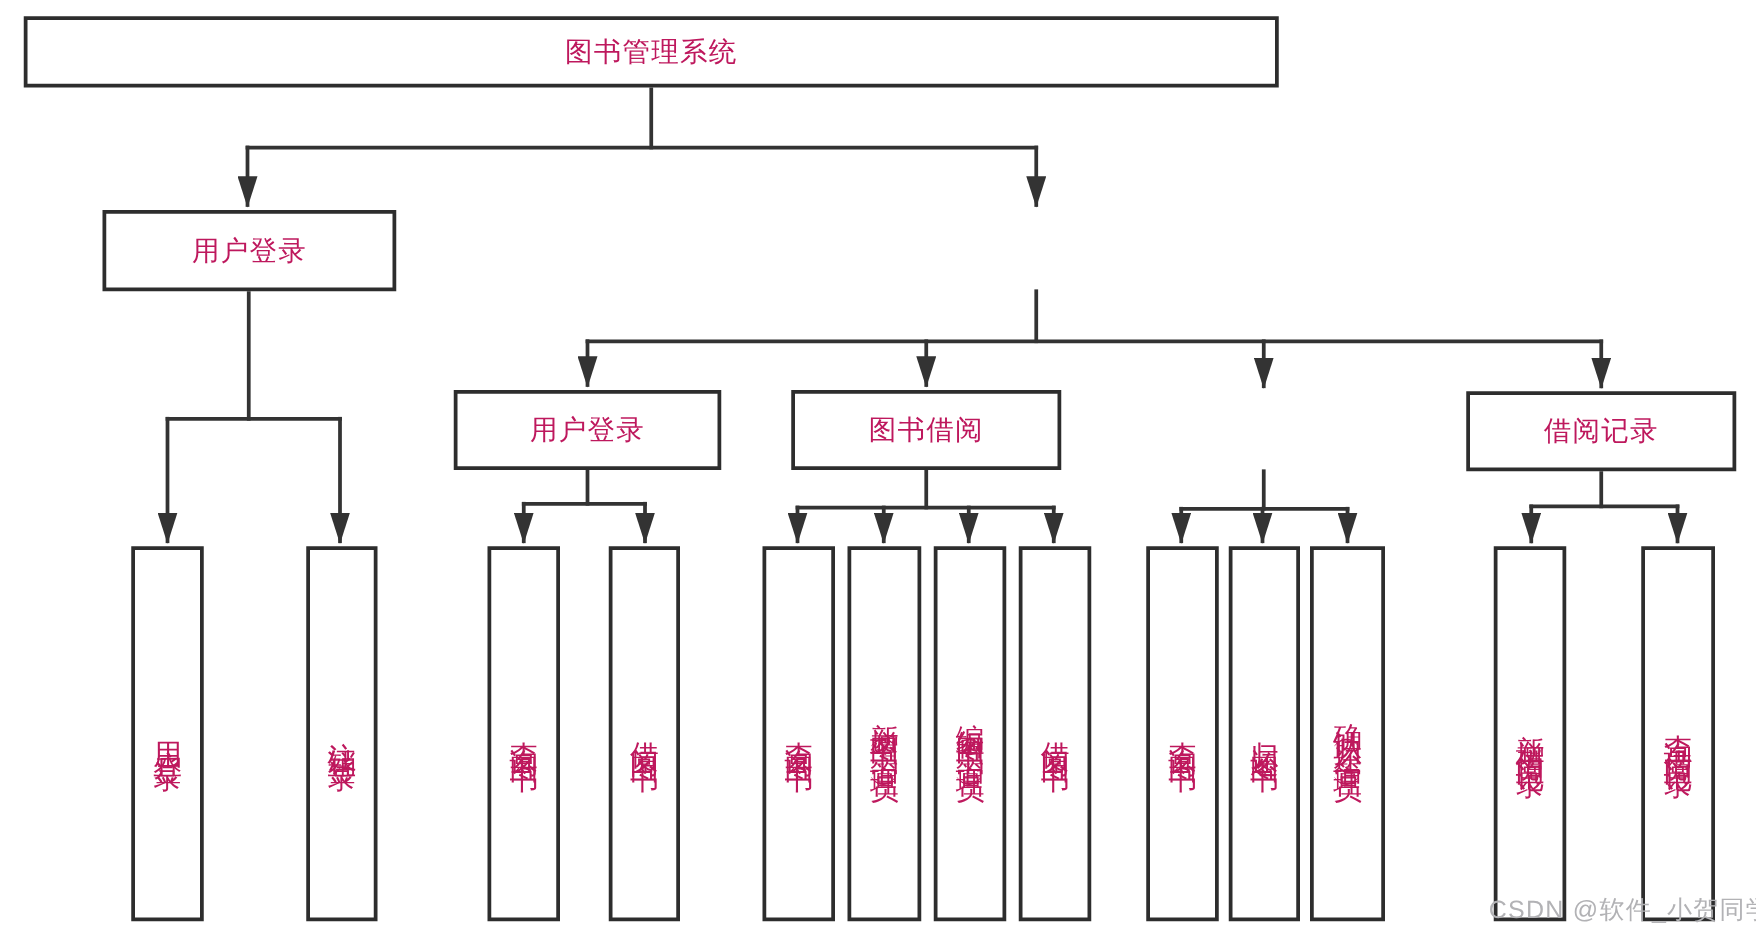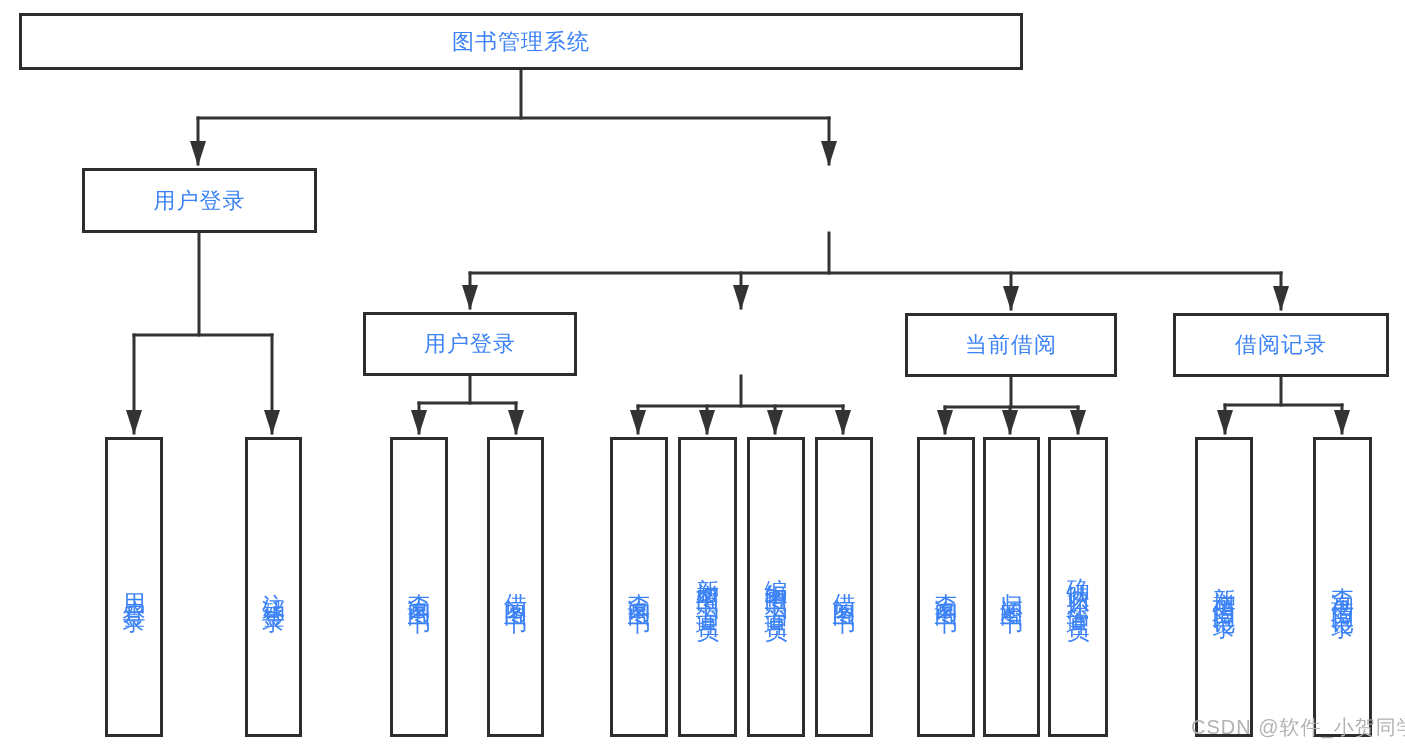--- a/index.html
+++ b/index.html
@@ -5,21 +5,21 @@
   html,body{margin:0;padding:0;background:#ffffff;}
   .stage{
     position:relative;width:1405px;height:747px;background:#ffffff;
     font-family:"Liberation Sans",sans-serif;overflow:hidden;
   }
   .wires{position:absolute;left:0;top:0;}
   .node{
     position:absolute;box-sizing:border-box;
     border:3px solid #2d2d2d;background:#ffffff;
     display:flex;align-items:center;justify-content:center;
-    color:#3b82f6;z-index:1;
+    color:#be185d;z-index:1;
   }
   .node.h{font-size:22px;letter-spacing:1px;white-space:nowrap;}
   .node.v{font-size:23px;}
   .node.v .vtext{
     writing-mode:vertical-rl;text-orientation:mixed;
     letter-spacing:6px;line-height:1;
   }
   .watermark{
     position:absolute;left:1191px;top:714px;z-index:5;
     font-size:20px;color:#b2b2b5;letter-spacing:1px;white-space:nowrap;
@@ -84,22 +84,22 @@
     <span>图书管理系统</span>
   </div>
 
   <div class="node h" style="left:82px;top:168px;width:235px;height:65px;">
     <span>用户登录</span>
   </div>
 
   <div class="node h" style="left:363px;top:312px;width:214px;height:64px;">
     <span>用户登录</span>
   </div>
-  <div class="node h" style="left:905px;top:313px;width:212px;height:64px;">
-    <span>当前借阅</span>
+  <div class="node h" style="left:633px;top:312px;width:216px;height:64px;">
+    <span>图书借阅</span>
   </div>
   <div class="node h" style="left:1173px;top:313px;width:216px;height:64px;">
     <span>借阅记录</span>
   </div>
 
   <div class="node v" style="left:105px;top:437px;width:58px;height:300px;">
     <span class="vtext">用户登录</span>
   </div>
   <div class="node v" style="left:245px;top:437px;width:57px;height:300px;">
     <span class="vtext">注销登录</span>

